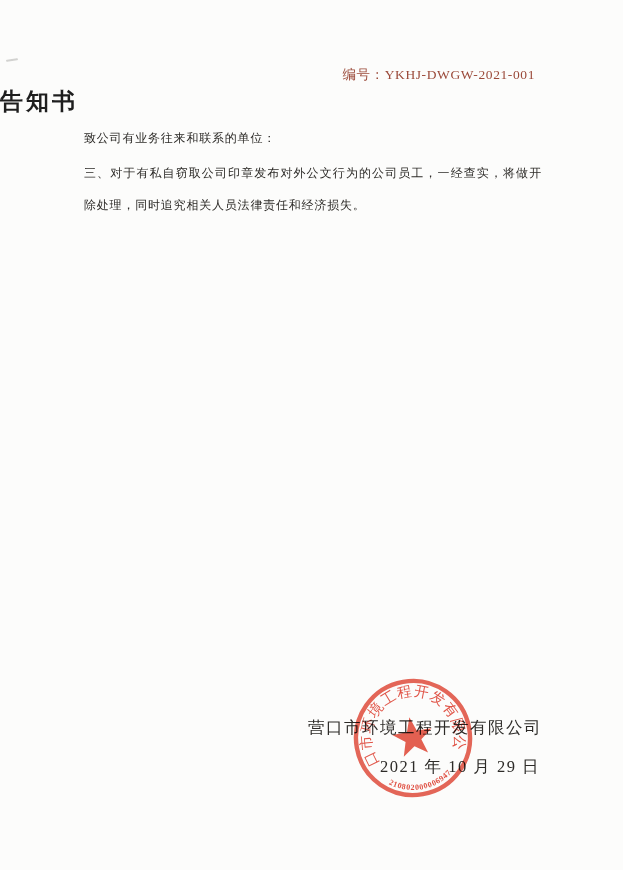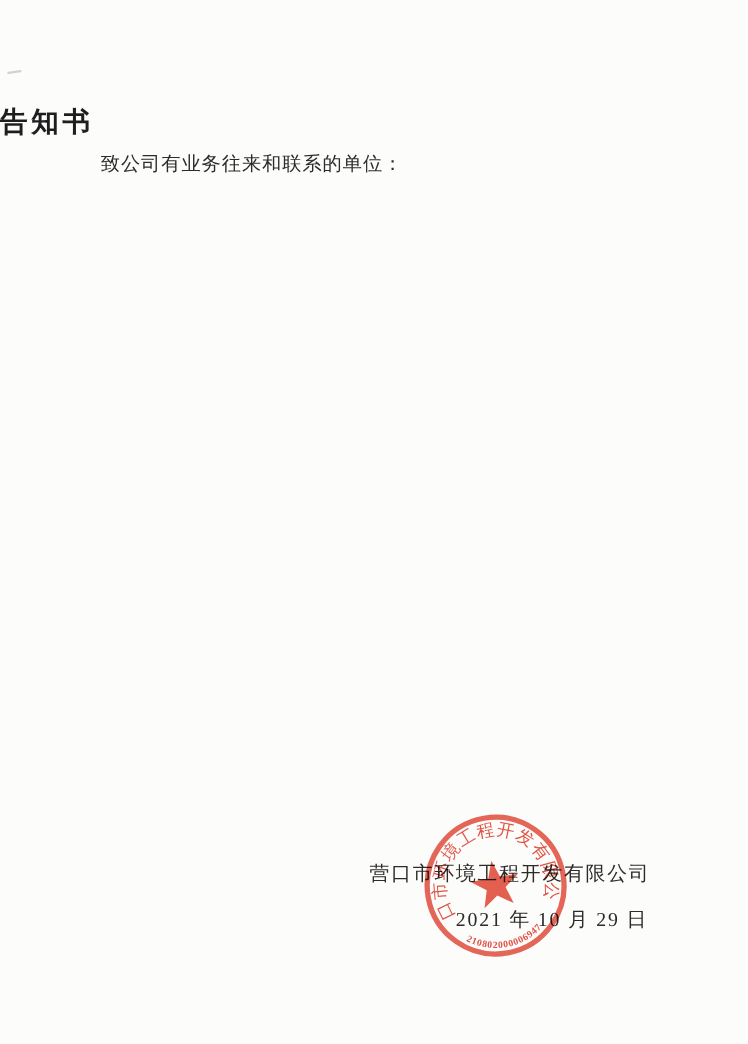--- a/index.html
+++ b/index.html
@@ -48,21 +48,21 @@
     font-weight: bold;
     font-size: 23px;
     letter-spacing: 3px;
     color: #1e1e1e;
   }
   .body-text {
     position: absolute;
     top: 122px;
     left: 84px;
     width: 458px;
-    font-size: 16px;
+    font-size: 12px;
     line-height: 32px;
     letter-spacing: 0.8px;
     text-align: justify;
     text-justify: inter-character;
   }
   .body-text p {
     margin: 0;
   }
   .body-text p.intro {
     text-indent: 2.2em;
@@ -112,25 +112,27 @@
     fill: rgba(222, 55, 40, 0.88);
   }
 </style>
 </head>
 <body>
 
 <div class="page">
 
   <div class="pencil-mark"></div>
 
+  <div class="doc-number">编号：YKHJ-DWGW-2021-001</div>
 
   <h1 class="title">告知书</h1>
 
   <div class="body-text">
     <p class="salutation">致公司有业务往来和联系的单位：</p>
+    <p class="clause">三、对于有私自窃取公司印章发布对外公文行为的公司员工，一经查实，将做开除处理，同时追究相关人员法律责任和经济损失。</p>
   </div>
 
   <div class="signature">
     <div class="company-line">营口市环境工程开发有限公司</div>
     <div class="date-line">2021 年 10 月 29 日</div>
   </div>
 
   <svg class="seal" viewBox="-76 -76 152 152">
     <defs>
       <path id="arc-company-path" d="M -36.4 21 A 42 42 0 1 1 36.4 21" fill="none"></path>

